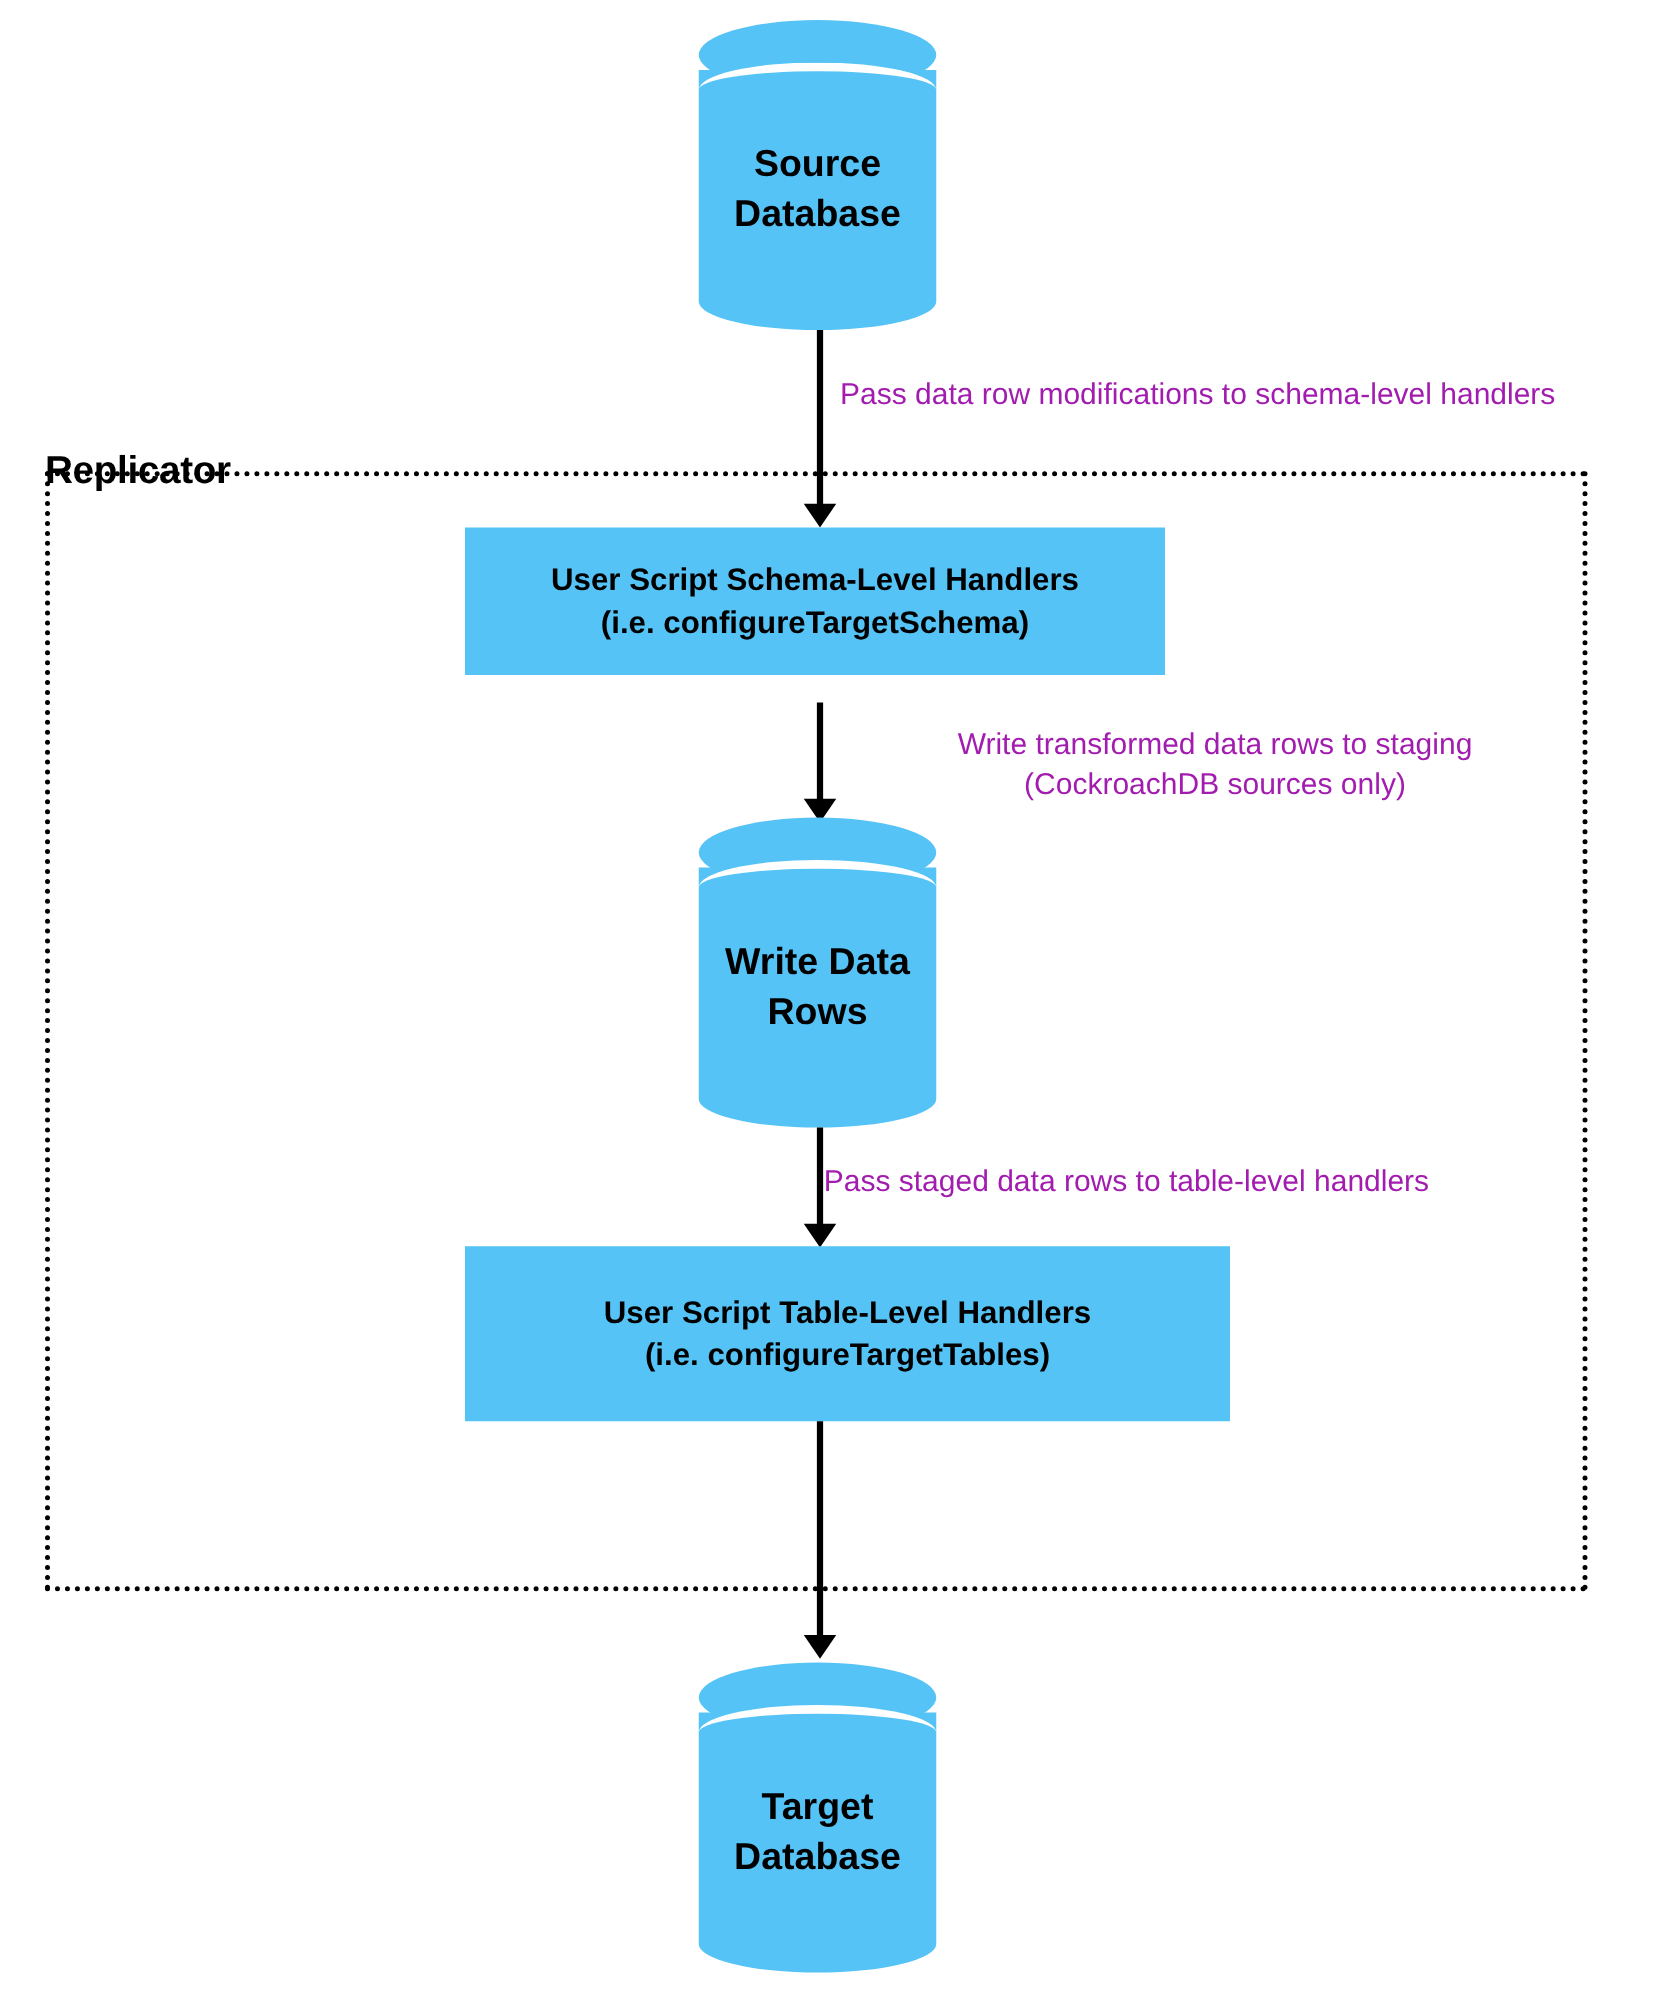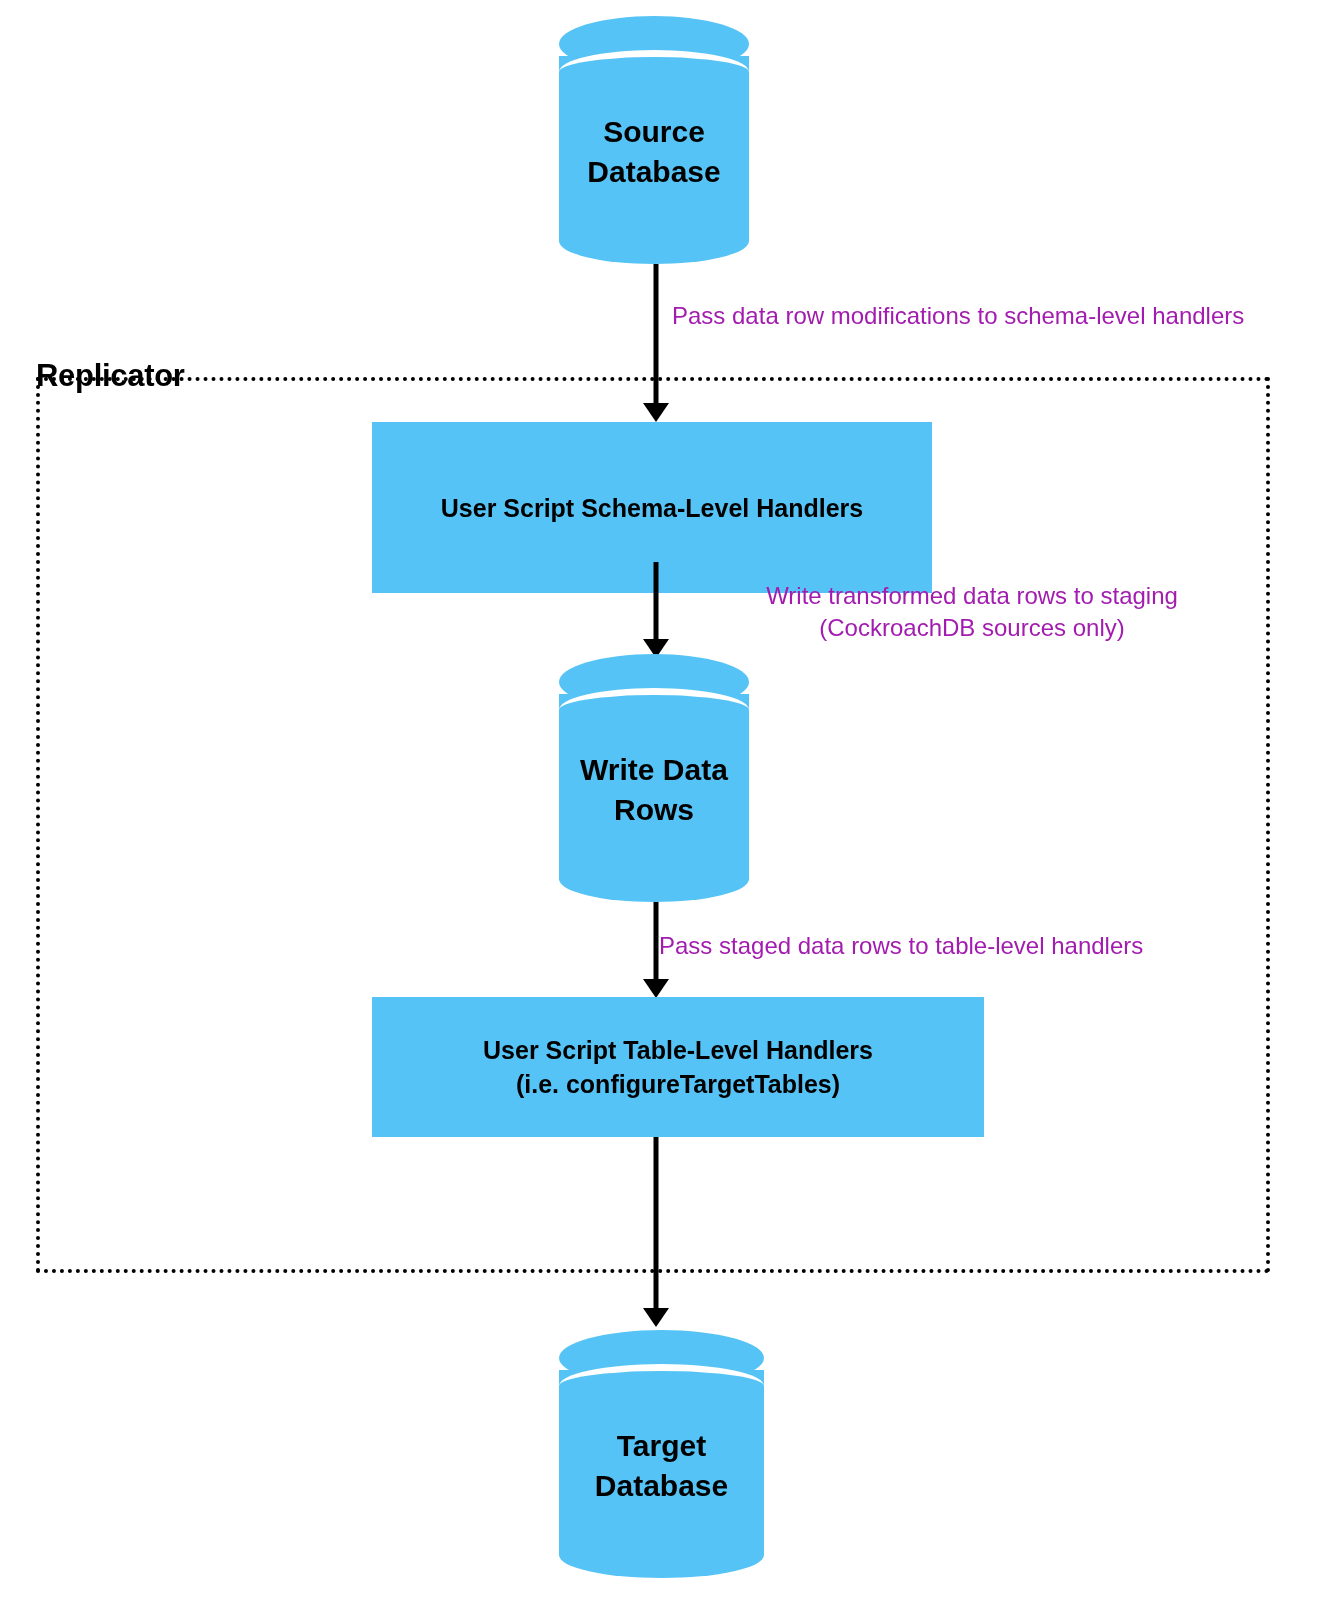--- a/index.html
+++ b/index.html
@@ -161,23 +161,24 @@
       <span>Database</span>
     </div>
   </div>
 
   <div class="arrow" style="left:631px; top:264px; width:50px; height:158px;">
     <div class="shaft" style="height:140px;"></div>
     <div class="head" style="top:139px;"></div>
   </div>
   <div class="edge-label left" style="left:672px; top:300px; width:640px;">Pass data row modifications to schema-level handlers</div>
 
-  <div class="process-box" style="left:372px; top:422px; width:560px; height:171px;">
+  <div class="process-box" style="left:372px; top:422px; width:560px; height:118px;">
     <div class="box-label">
       <span>User Script Schema-Level Handlers</span><br>
+      <span>(i.e. configureTargetSchema)</span>
     </div>
   </div>
 
   <div class="arrow" style="left:631px; top:562px; width:50px; height:96px;">
     <div class="shaft" style="height:78px;"></div>
     <div class="head" style="top:77px;"></div>
   </div>
   <div class="edge-label center" style="left:672px; top:580px; width:600px;">Write transformed data rows to staging
 (CockroachDB sources only)</div>
 
@@ -202,21 +203,21 @@
       <span>User Script Table-Level Handlers</span><br>
       <span>(i.e. configureTargetTables)</span>
     </div>
   </div>
 
   <div class="arrow" style="left:631px; top:1137px; width:50px; height:190px;">
     <div class="shaft" style="height:172px;"></div>
     <div class="head" style="top:171px;"></div>
   </div>
 
-  <div class="cylinder" style="--cyl-color:#55c3f5; left:559px; top:1330px; width:205px; height:248px;">
+  <div class="cylinder" style="--cyl-color:#55c3f5; left:559px; top:1330px; width:190px; height:248px;">
     <div class="cyl-body"></div>
     <div class="cyl-top"></div>
     <div class="cyl-gap"></div>
     <div class="cyl-label" style="top:96px;">
       <span>Target</span><br>
       <span>Database</span>
     </div>
   </div>
 
 </div>

